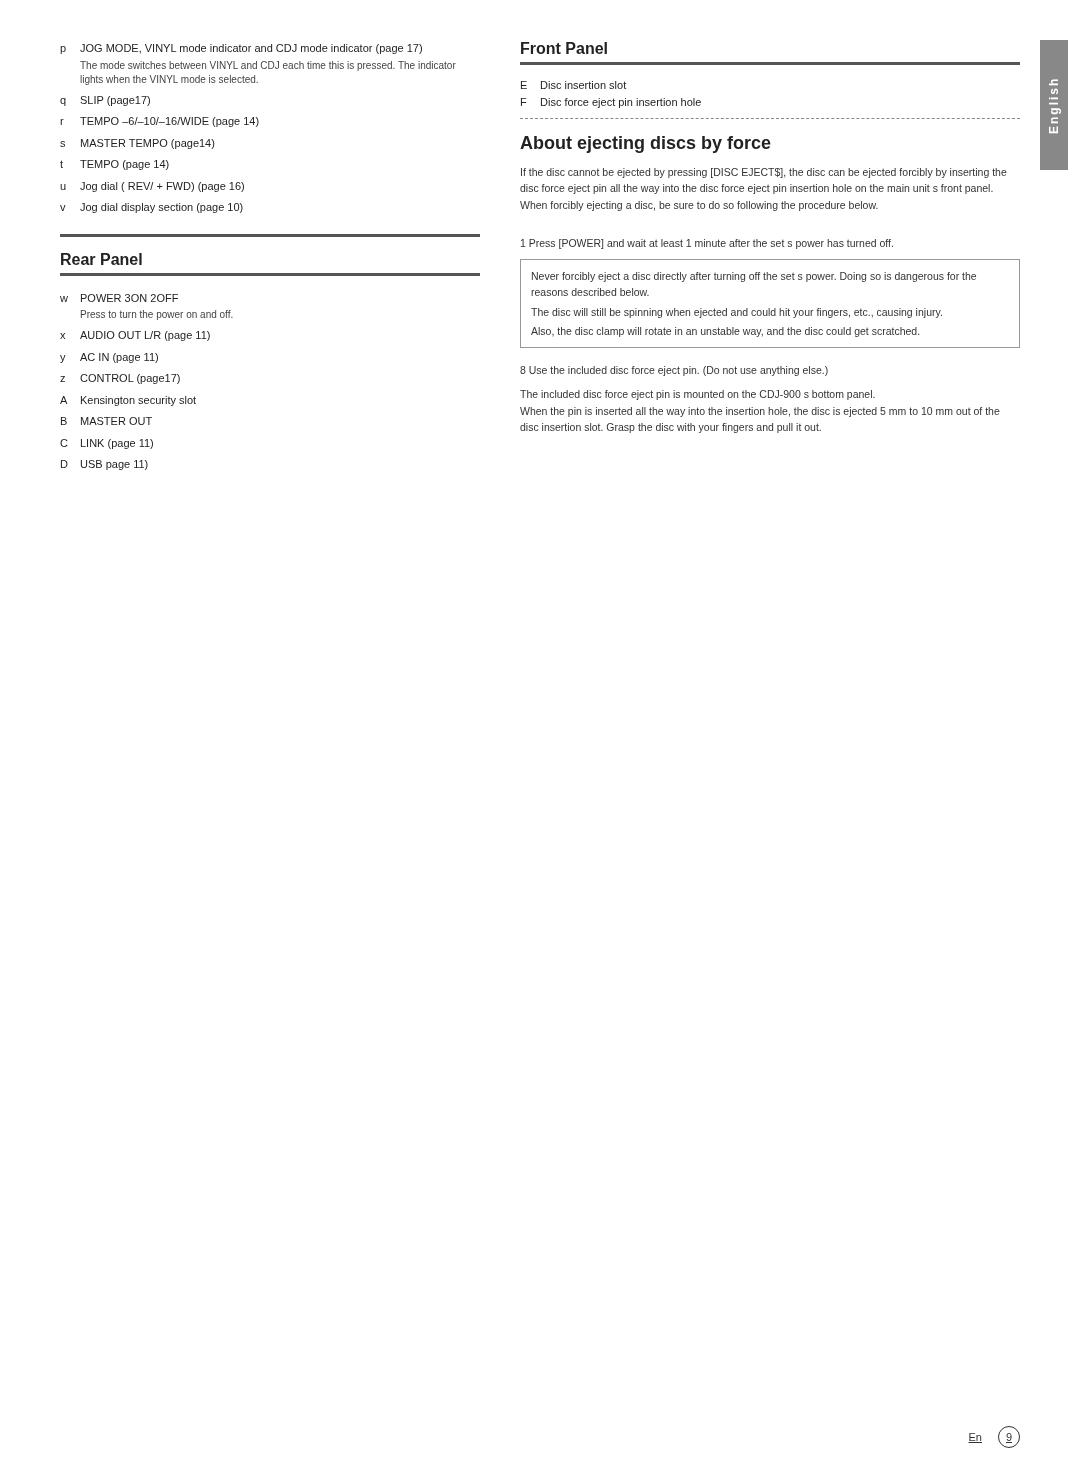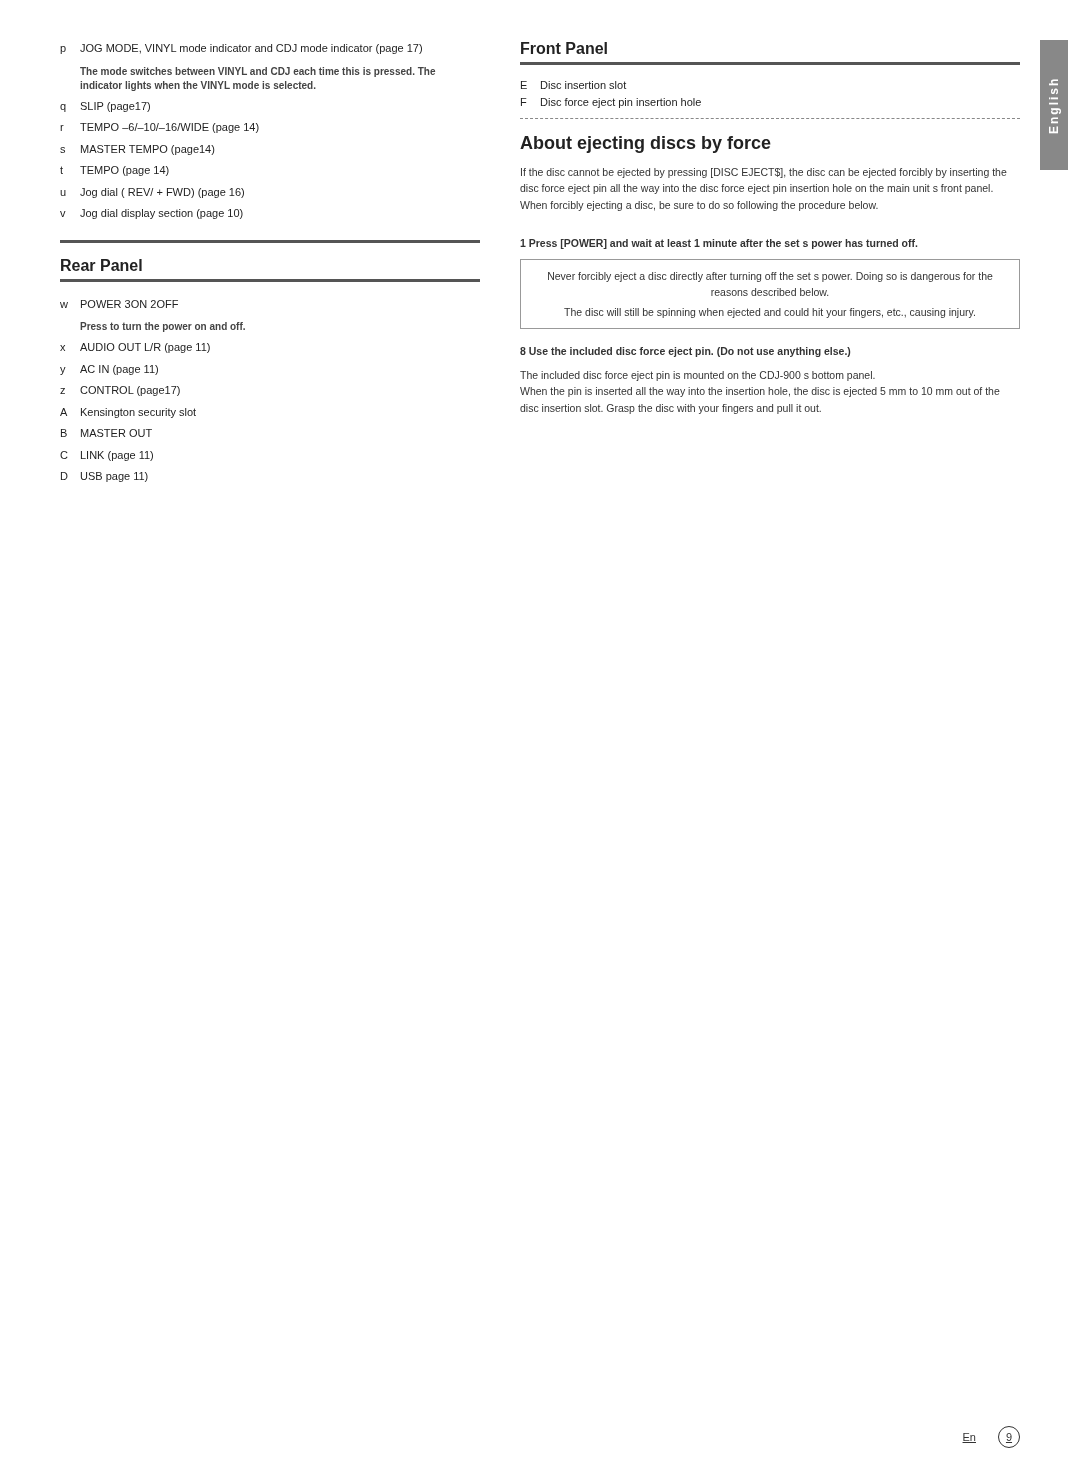--- a/index.html
+++ b/index.html
@@ -88,22 +88,21 @@
     .item-label .letter {
       font-size: 11px;
       min-width: 14px;
     }
 
     .item-sub-text {
       font-size: 10px;
       color: #444444;
       margin-left: 20px;
       line-height: 1.4;
-      margin-top: 8px;
-      font-weight: bold;
+      margin-top: 2px;
     }
 
     .section-divider-thick {
       border: none;
       border-top: 3px solid #555555;
       margin: 18px 0 14px 0;
     }
 
     .sub-section-header {
       font-size: 18px;
@@ -123,21 +122,21 @@
       color: #333333;
       line-height: 1.55;
       margin-bottom: 22px;
     }
 
     .step-text {
       font-size: 10.5px;
       color: #333333;
       line-height: 1.55;
       margin-bottom: 8px;
-      font-weight: bold;
+      font-weight: normal;
     }
 
     .step-body {
       font-size: 10.5px;
       color: #333333;
       line-height: 1.55;
       margin-bottom: 14px;
     }
 
     .warning-box {
@@ -145,36 +144,35 @@
       padding: 8px 10px;
       margin-bottom: 14px;
       background: #ffffff;
     }
 
     .warning-box p {
       font-size: 10.5px;
       color: #333333;
       line-height: 1.55;
       margin-bottom: 3px;
-      text-align: center;
     }
 
     .warning-box p:last-child {
       margin-bottom: 0;
     }
 
     .page-number {
       position: absolute;
       bottom: 30px;
       right: 60px;
       font-size: 11px;
       color: #333333;
       display: flex;
       align-items: center;
-      gap: 22px;
+      gap: 16px;
       text-decoration: underline;
     }
 
     .page-circle {
       width: 22px;
       height: 22px;
       border: 1.5px solid #333333;
       border-radius: 50%;
       display: flex;
       align-items: center;
@@ -325,20 +323,21 @@
         <div>
           <h3 class="sub-section-header">About ejecting discs by force</h3>
 
           <p class="body-text">If the disc cannot be ejected by pressing [DISC EJECT$], the disc can be ejected forcibly by inserting the disc force eject pin all the way into the disc force eject pin insertion hole on the main unit s front panel.<br>When forcibly ejecting a disc, be sure to do so following the procedure below.</p>
 
           <p class="step-text">1   Press [POWER] and wait at least 1 minute after the set s power has turned off.</p>
 
           <div class="warning-box">
             <p>Never forcibly eject a disc directly after turning off the set s power. Doing so is dangerous for the reasons described below.</p>
             <p>The disc will still be spinning when ejected and could hit your fingers, etc., causing injury.</p>
+            <p>Also, the disc clamp will rotate in an unstable way, and the disc could get scratched.</p>
           </div>
 
           <p class="step-text">8   Use the included disc force eject pin. (Do not use anything else.)</p>
 
           <p class="step-body">The included disc force eject pin is mounted on the CDJ-900 s bottom panel.<br>When the pin is inserted all the way into the insertion hole, the disc is ejected 5 mm to 10 mm out of the disc insertion slot. Grasp the disc with your fingers and pull it out.</p>
         </div>
 
       </div>
 
     </div>

